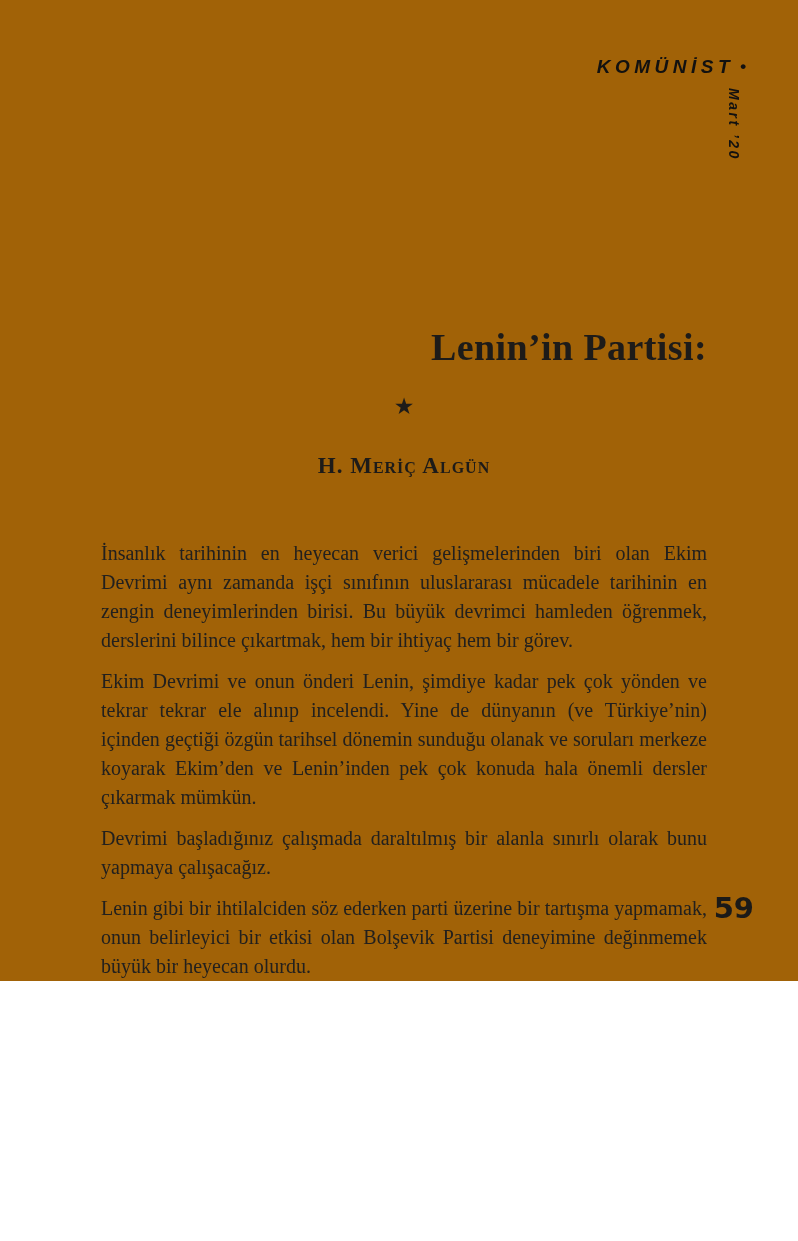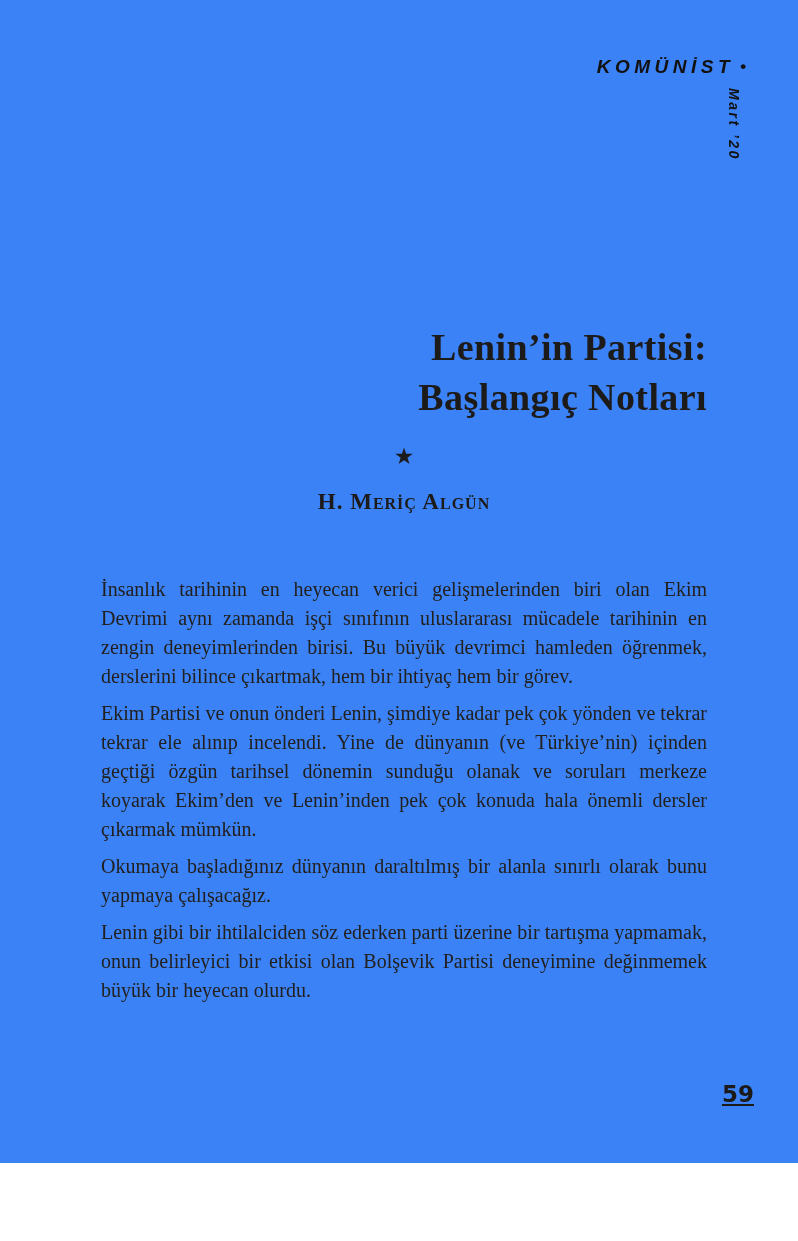--- a/index.html
+++ b/index.html
@@ -3,22 +3,22 @@
 <meta charset="utf-8">
 <style>
   html, body {
     margin: 0;
     padding: 0;
     background: #ffffff;
   }
   .page {
     position: relative;
     width: 798px;
-    height: 1163px;
-    background: #3b82f6;
+    height: 981px;
+    background: #a16207;
     overflow: hidden;
     font-family: "Liberation Serif", serif;
     color: #1d1b19;
   }
 
   
   .masthead {
     position: absolute;
     top: 56px;
     right: 52px;
@@ -72,75 +72,73 @@
   .title span { display: block; }
   .star {
     text-align: center;
     font-size: 23px;
     line-height: 28px;
     margin-top: 21px;
     color: #1d1b19;
   }
   .author {
     text-align: center;
-    margin-top: 18px;
+    margin-top: 32px;
     font-variant: small-caps;
     font-weight: bold;
     font-size: 23px;
     letter-spacing: 1px;
     color: #1d1b19;
   }
   .bodytext {
     margin-top: 60px;
     font-size: 20px;
     line-height: 29px;
     text-align: justify;
     color: #22201e;
   }
   .bodytext p {
-    margin: 4px 0 8px 0;
+    margin: 12px 0 8px 0;
   }
 
   
   .pagenum {
     position: absolute;
     right: 44px;
     bottom: 56px;
     font-family: "DejaVu Sans", "Liberation Sans", sans-serif;
     font-weight: bold;
-    font-size: 23px;
+    font-size: 29px;
     color: #1b1a18;
-    text-decoration: underline;
   }
 </style>
 </head>
 <body>
 
 <div class="page">
 
   <div class="masthead">
     <span>KOMÜNİST</span>
     <span class="bullet">•</span>
   </div>
 
   <div class="issue">Mart ’20</div>
 
   <div class="article">
     <h1 class="title">
       <span>Lenin’in Partisi:</span>
-      <span>Başlangıç Notları</span>
     </h1>
 
     <div class="star">★</div>
 
     <div class="author">H. Meriç Algün</div>
 
     <div class="bodytext">
       <p>İnsanlık tarihinin en heyecan verici gelişmelerinden biri olan Ekim Devrimi aynı zamanda işçi sınıfının uluslararası mücadele tarihinin en zengin deneyimlerinden birisi. Bu büyük devrimci hamleden öğrenmek, derslerini bilince çıkartmak, hem bir ihtiyaç hem bir görev.</p>
-      <p>Ekim Partisi ve onun önderi Lenin, şimdiye kadar pek çok yönden ve tekrar tekrar ele alınıp incelendi. Yine de dünyanın (ve Türkiye’nin) içinden geçtiği özgün tarihsel dönemin sunduğu olanak ve soruları merkeze koyarak Ekim’den ve Lenin’inden pek çok konuda hala önemli dersler çıkarmak mümkün.</p>
-      <p>Okumaya başladığınız dünyanın daraltılmış bir alanla sınırlı olarak bunu yapmaya çalışacağız.</p>
+      <p>Ekim Devrimi ve onun önderi Lenin, şimdiye kadar pek çok yönden ve tekrar tekrar ele alınıp incelendi. Yine de dünyanın (ve Türkiye’nin) içinden geçtiği özgün tarihsel dönemin sunduğu olanak ve soruları merkeze koyarak Ekim’den ve Lenin’inden pek çok konuda hala önemli dersler çıkarmak mümkün.</p>
+      <p>Devrimi başladığınız çalışmada daraltılmış bir alanla sınırlı olarak bunu yapmaya çalışacağız.</p>
       <p>Lenin gibi bir ihtilalciden söz ederken parti üzerine bir tartışma yapmamak, onun belirleyici bir etkisi olan Bolşevik Partisi deneyimine değinmemek büyük bir heyecan olurdu.</p>
     </div>
   </div>
 
   <div class="pagenum">59</div>
 
 </div>
 
 </body></html>

